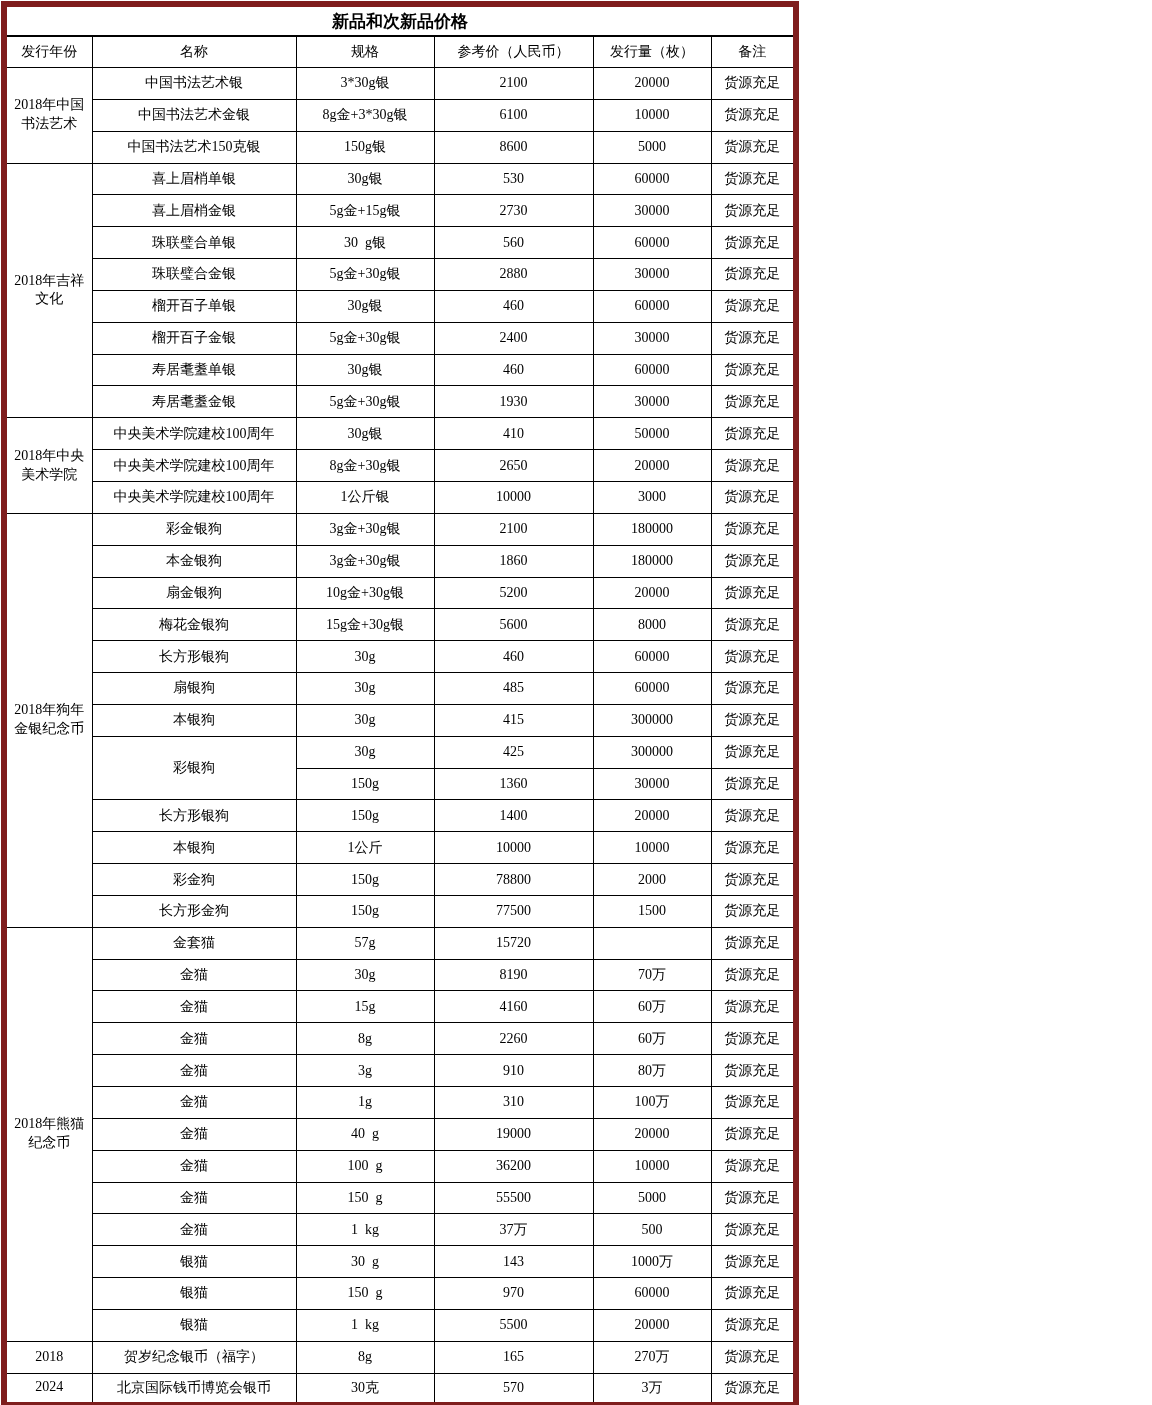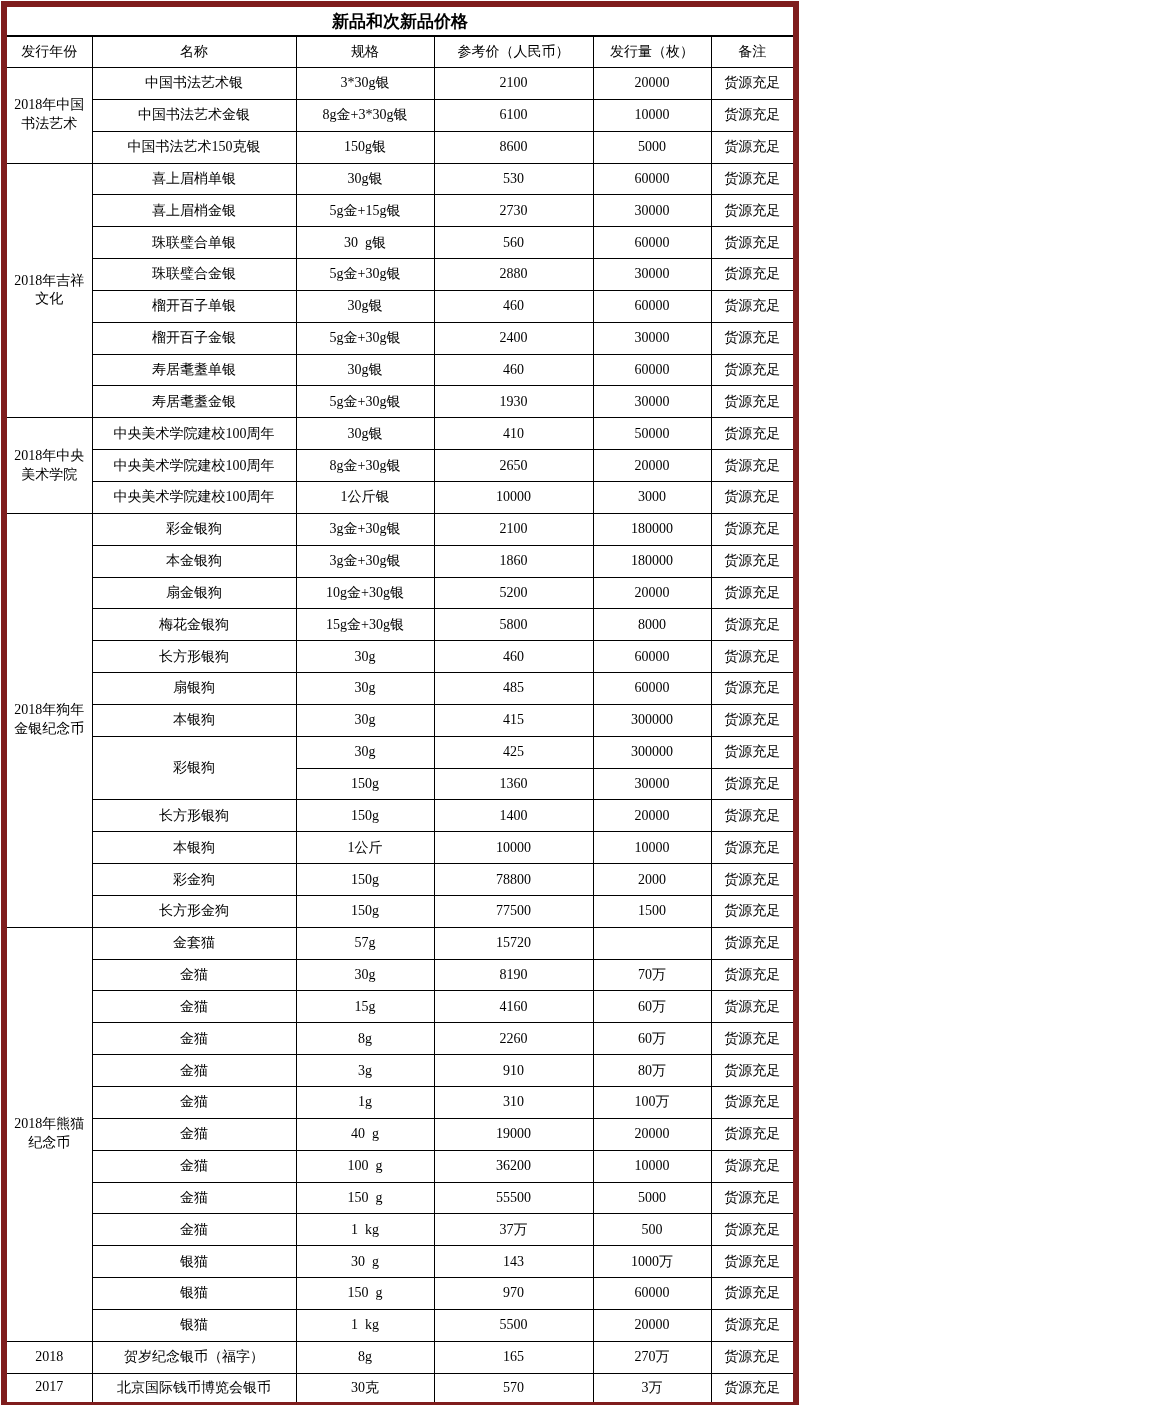--- a/index.html
+++ b/index.html
@@ -205,21 +205,21 @@
         <tr>
           <td class="name-cell">扇金银狗</td>
           <td class="spec-cell">10g金+30g银</td>
           <td class="price-cell">5200</td>
           <td class="qty-cell">20000</td>
           <td class="note-cell">货源充足</td>
         </tr>
         <tr>
           <td class="name-cell">梅花金银狗</td>
           <td class="spec-cell">15g金+30g银</td>
-          <td class="price-cell">5800</td>
+          <td class="price-cell">5600</td>
           <td class="qty-cell">8000</td>
           <td class="note-cell">货源充足</td>
         </tr>
         <tr>
           <td class="name-cell">长方形银狗</td>
           <td class="spec-cell">30g</td>
           <td class="price-cell">460</td>
           <td class="qty-cell">60000</td>
           <td class="note-cell">货源充足</td>
         </tr>
@@ -373,21 +373,21 @@
         </tr>
         <tr>
           <td class="year-cell" rowspan="1">2018</td>
           <td class="name-cell">贺岁纪念银币（福字）</td>
           <td class="spec-cell">8g</td>
           <td class="price-cell">165</td>
           <td class="qty-cell">270万</td>
           <td class="note-cell">货源充足</td>
         </tr>
         <tr>
-          <td class="year-cell" rowspan="1">2017</td>
+          <td class="year-cell" rowspan="1">2024</td>
           <td class="name-cell">北京国际钱币博览会银币</td>
           <td class="spec-cell">30克</td>
           <td class="price-cell">570</td>
           <td class="qty-cell">3万</td>
           <td class="note-cell">货源充足</td>
         </tr>
       </tbody>
   </table>
 </div>
 

